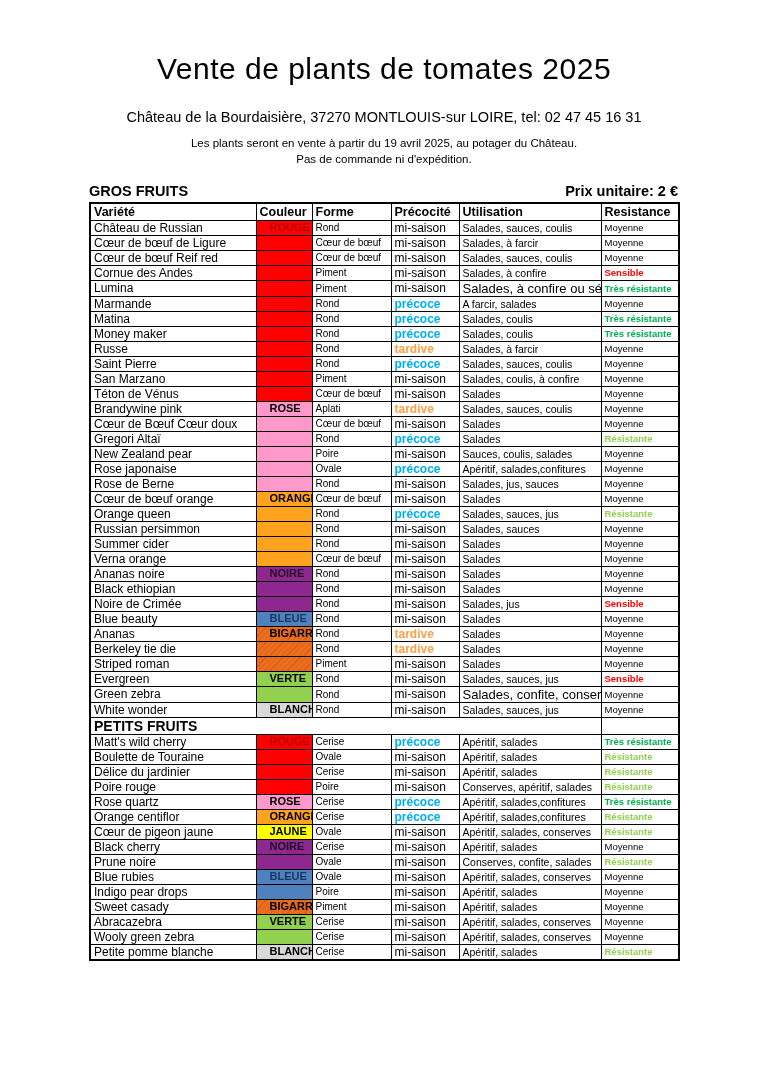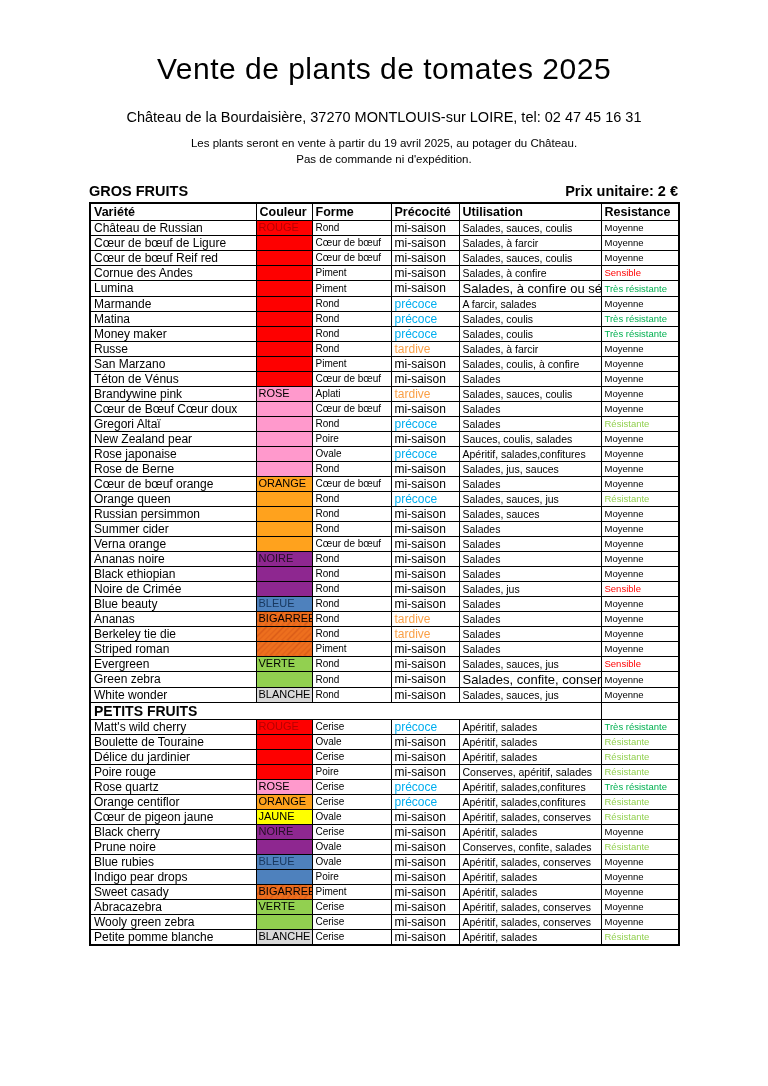--- a/index.html
+++ b/index.html
@@ -27,28 +27,28 @@
   }
   th,td{
     border:1px solid #000;padding:0 3px;margin:0;
     white-space:nowrap;overflow:hidden;vertical-align:middle;
     height:14.3px;box-sizing:border-box;
   }
   thead th{
     font-size:12.5px;font-weight:bold;text-align:left;height:17px;
   }
   td.td-var{font-size:12px;}
-  td.td-col{font-size:11px;padding:0 2px;}
+  td.td-col{font-size:11px;padding:0 13px;font-weight:bold;}
   td.td-col span{display:block;line-height:13px;}
   td.td-forme{font-size:10px;}
   td.td-prec{font-size:12px;}
   td.td-util{font-size:10.5px;}
   td.td-util.small{font-size:13px;}
   td.td-res{font-size:9.5px;}
-  .bold{font-weight:normal;}
+  .bold{font-weight:bold;}
   .section-cell{
     font-size:14px;font-weight:bold;height:16px;border-right:none;margin-top:30px;
   }
   .res-col-empty{border-left:1px solid #000;}
 </style>
 </head>
 <body>
 
 <div class="doc-header">
   <h1 class="doc-title">Vente de plants de tomates 2025</h1>
@@ -167,20 +167,30 @@
     <td class="td-var">Russe</td>
     <td class="td-col" style="background: rgb(254, 0, 0);">
             <span style="color: rgb(183, 0, 0);"></span>
           </td>
     <td class="td-forme">Rond</td>
     <td class="td-prec bold" style="color: rgb(250, 161, 72);">tardive</td>
     <td class="td-util">Salades, à farcir</td>
     <td class="td-res">Moyenne</td>
   </tr>
         <tr>
+    <td class="td-var">Saint Pierre</td>
+    <td class="td-col" style="background: rgb(254, 0, 0);">
+            <span style="color: rgb(183, 0, 0);"></span>
+          </td>
+    <td class="td-forme">Rond</td>
+    <td class="td-prec bold" style="color: rgb(0, 174, 239);">précoce</td>
+    <td class="td-util">Salades, sauces, coulis</td>
+    <td class="td-res">Moyenne</td>
+  </tr>
+        <tr>
     <td class="td-var">San Marzano</td>
     <td class="td-col" style="background: rgb(254, 0, 0);">
             <span style="color: rgb(183, 0, 0);"></span>
           </td>
     <td class="td-forme">Piment</td>
     <td class="td-prec">mi-saison</td>
     <td class="td-util">Salades, coulis, à confire</td>
     <td class="td-res">Moyenne</td>
   </tr>
         <tr>

